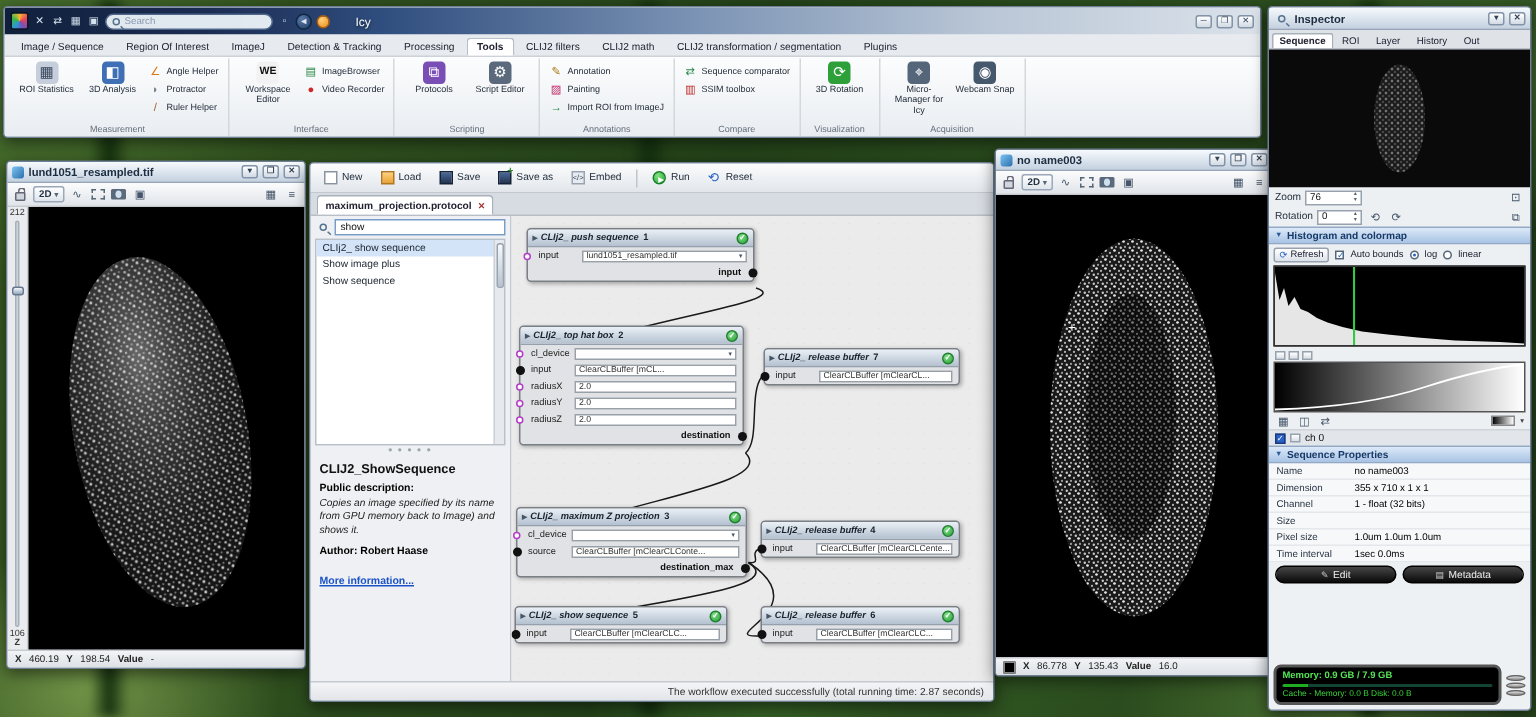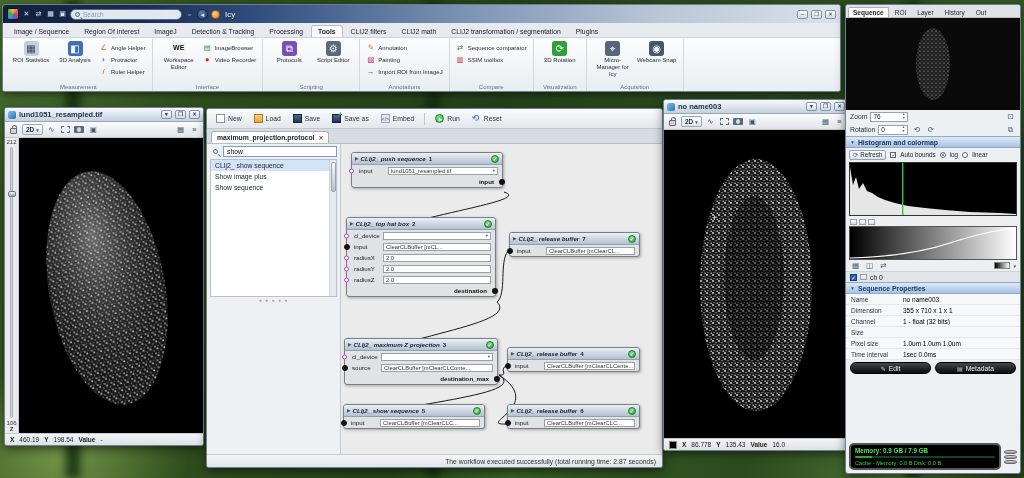--- a/index.html
+++ b/index.html
@@ -41,21 +41,21 @@
 
 #appbar{height:18px;flex:0 0 18px;background:linear-gradient(90deg,#10203c 0%,#1b2c52 16%,#2f4d7e 30%,#7b93b4 55%,#b9c6d6 78%,#dbe2ea 100%);display:flex;align-items:center;gap:3px;padding:0 4px}
 .applogo{width:12px;height:12px;border-radius:2px;background:conic-gradient(#f7b733,#e8425a,#7a4fb5,#2c9ad4,#39b54a,#f7b733);border:1px solid #0a1526}
 .abico{color:#d5e2f0;font-size:7px;width:9px;text-align:center}
 .searchbox{width:112px;height:11px;border-radius:6px;background:rgba(236,243,249,.95);border:1px solid #4e678a;display:flex;align-items:center;gap:3px;padding:0 4px}
 .mag{width:5px;height:5px;border:1px solid #56728e;border-radius:50%;position:relative}
 .mag::after{content:"";position:absolute;width:3px;height:1px;background:#56728e;transform:rotate(45deg);left:4px;top:5px}
 .searchbox .ph{font-size:6.5px;color:#8a9ab0}
 .helpbtn{width:11px;height:11px;border-radius:50%;background:radial-gradient(circle at 35% 30%,#5a7aa8,#1d3a62);border:1px solid #122744;color:#dfe8f2;font-size:6px;text-align:center;line-height:10px}
 .orangedot{width:9px;height:9px;border-radius:50%;background:radial-gradient(circle at 35% 30%,#ffd27a,#f08a1d);border:1px solid #a85f10}
-.icytitle{color:#fff;font-size:8px;font-weight:normal;text-shadow:0 1px 2px #123;margin-left:2px}
+.icytitle{color:#fff;font-size:8px;font-weight:normal;text-shadow:0 1px 2px #123;margin-left:14px}
 #menutabs{display:flex;align-items:flex-end;height:15px;flex:0 0 15px;background:#e7eaee;padding:0 4px;gap:1px;border-bottom:1px solid #cdd2d8}
 .mtab{font-size:6.8px;color:#223;padding:2px 6px 2px;border:1px solid transparent;border-bottom:none;border-radius:3px 3px 0 0;white-space:nowrap}
 .mtab.sel{background:#fff;border-color:#b8c0ca;font-weight:bold}
 #ribbon{display:flex;align-items:stretch;background:linear-gradient(#fcfdfe,#e9edf1);padding:1px 2px 0;flex:1}
 .rgroup{position:relative;display:flex;align-items:flex-start;gap:4px;padding:2px 6px 10px;border-right:1px solid #d3d8dd}
 .rglabel{position:absolute;bottom:1px;left:0;right:0;text-align:center;font-size:6px;color:#66707c}
 .rbig{width:40px;display:flex;flex-direction:column;align-items:center;gap:1px;font-size:6px;line-height:1.15;text-align:center;color:#1e2836}
 .bigico{width:15px;height:15px;border-radius:3px;display:flex;align-items:center;justify-content:center;font-size:10px;color:#fff}
 .rsmallcol{display:flex;flex-direction:column;gap:1px;padding-top:1px}
 .rsmall{display:flex;align-items:center;gap:3px;font-size:6px;color:#1e2836;height:11px;white-space:nowrap}
@@ -415,20 +415,27 @@
       </div>
       <div class="plist" id="plist">
         <div class="item sel">CLIj2_ show sequence</div>
           <div class="item">Show image plus</div>
           <div class="item">Show sequence</div>
           <div class="psb">
             <div class="th"></div>
           </div>
       </div>
       <div class="pgrip">● ● ● ● ●</div>
+      <div class="pdetail">
+        <div class="h">CLIJ2_ShowSequence</div>
+        <div class="dl">Public description:</div>
+        <div class="ds">Copies an image specified by its name from GPU memory back to Image) and shows it.</div>
+        <div class="au">Author: Robert Haase</div>
+        <a class="mi">More information...</a>
+      </div>
     </div>
     <div id="flowcanvas">
       <svg id="wires" width="321" height="295">
         <g fill="none" stroke="#1a1a1a" stroke-width="1">
           <path d="M163,48 C195,58 55,72 8,102"></path>
           <path d="M156,158 C166,150 158,118 167,107"></path>
           <path d="M156,158 C180,182 45,192 6,224"></path>
           <path d="M158,231 C168,232 158,225 165,222"></path>
           <path d="M158,231 C190,252 60,258 5,279"></path>
           <path d="M158,231 C205,262 135,281 165,280"></path>
@@ -647,20 +654,29 @@
     <b>X</b>
       <span>86.778</span>
     <b>Y</b>
       <span>135.43</span>
     <b>Value</b>
       <span>16.0</span>
   </div>
 </div>
 
 <div class="win" id="win-inspector" style="left:845px;top:4px;width:176px;height:470px;z-index:5">
+  <div class="tbar" style="height:15px;flex:0 0 15px">
+    <span class="tico">
+        <span class="mag"></span>
+      </span>
+    <span>Inspector</span>
+    <div class="sp"></div>
+    <div class="wbtn">▾</div>
+    <div class="wbtn">✕</div>
+  </div>
   <div class="itabs" id="itabs">
       <div class="itab sel">Sequence</div>
       <div class="itab">ROI</div>
       <div class="itab">Layer</div>
       <div class="itab">History</div>
       <div class="itab">Out</div>
     </div>
   <div class="ithumb">
     <svg width="60" height="84" viewBox="0 0 60 84">
       <defs>

